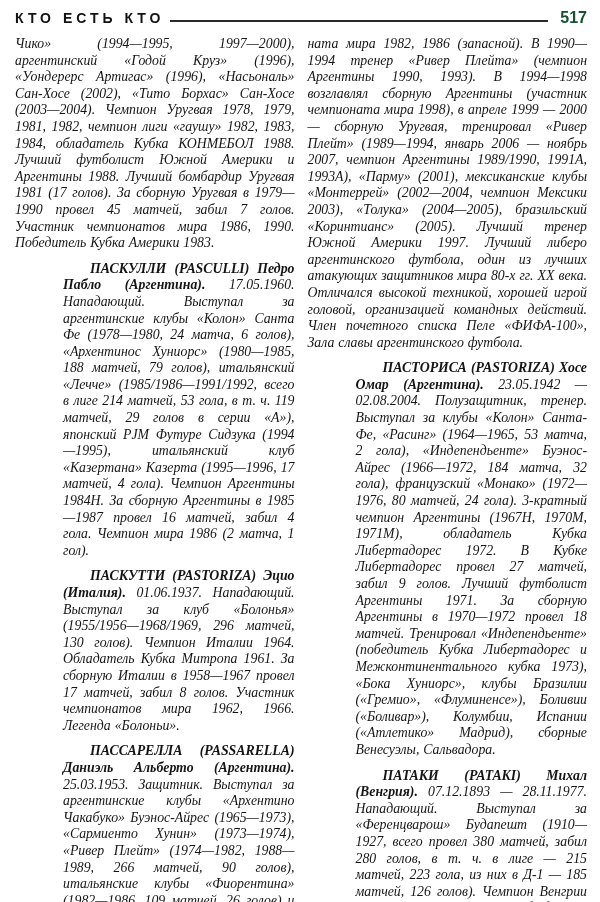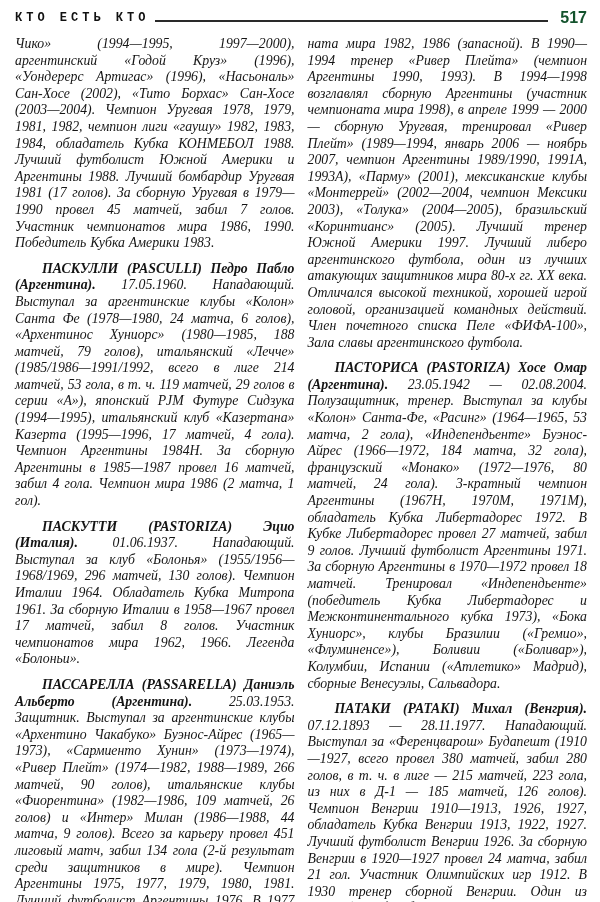--- a/index.html
+++ b/index.html
@@ -22,23 +22,23 @@
     overflow: hidden;
   }
   
   .running-head {
     display: flex;
     align-items: center;
     height: 20px;
     margin-bottom: 8px;
   }
   .running-head .head-title {
-    font-family: Liberation Mono, monospace;
+    font-family: Liberation Sans, sans-serif;
     font-weight: bold;
-    font-size: 12px;
+    font-size: 14px;
     letter-spacing: 4px;
     white-space: nowrap;
     color: #111;
   }
   .running-head .head-rule {
     flex: 1 1 auto;
     height: 0;
     border-bottom: 2px solid #2a2a2a;
     margin: 0 12px 0 6px;
     transform: translateY(3px);
@@ -67,20 +67,21 @@
   p.entry {
     margin: 0;
     padding: 0;
     font-style: italic;
   }
   p.entry + p.entry {
     margin-top: 9px;
   }
   p.entry.indented {
     text-indent: 27px;
+    margin-left: 48px;
   }
   p.entry b {
     font-weight: bold;
   }
 </style>
 </head>
 <body>
 
 <div class="page">
 

